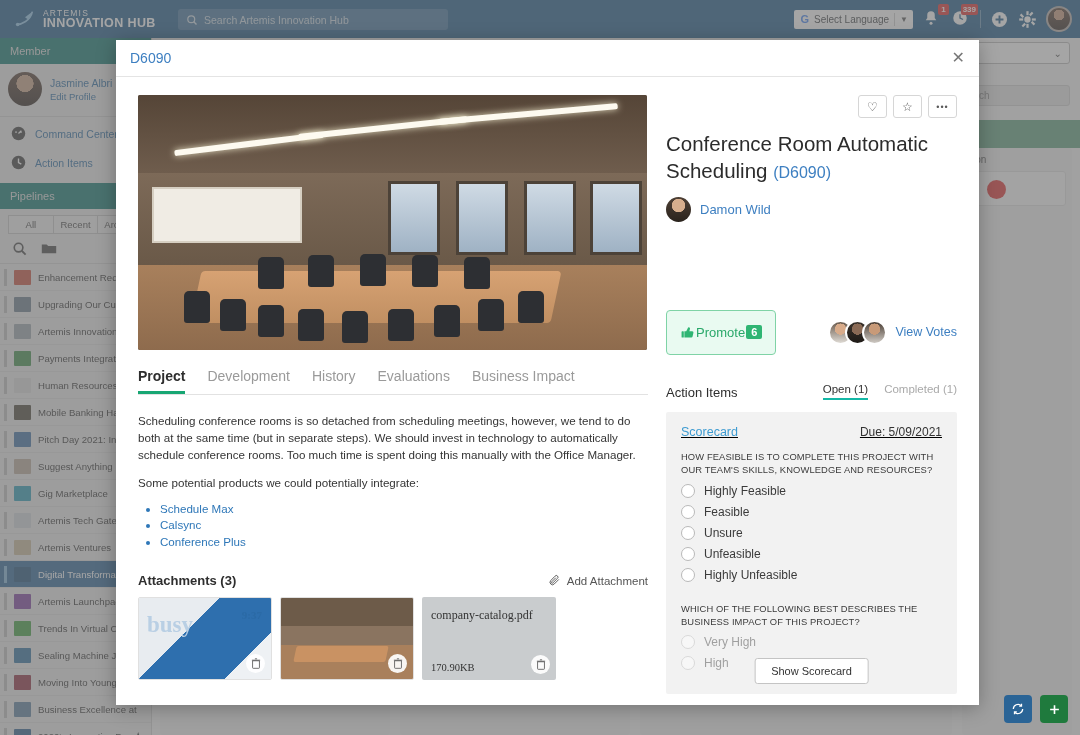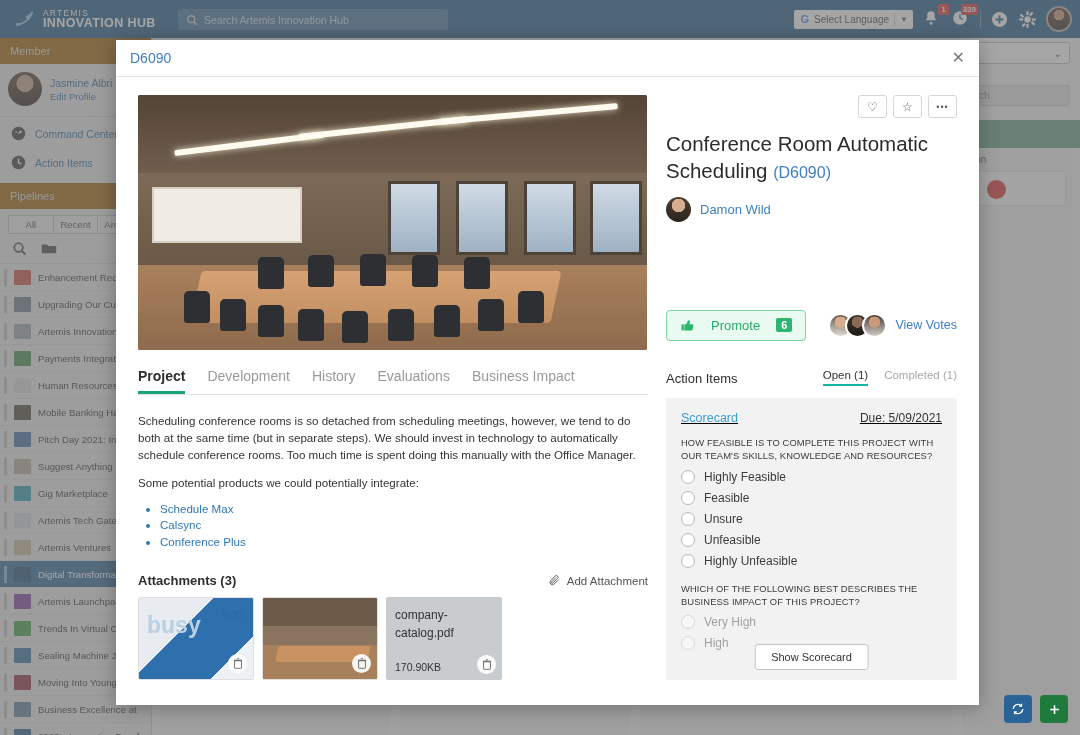--- a/index.html
+++ b/index.html
@@ -47,21 +47,21 @@
     border-radius: 2px; text-align: center; font-weight: bold;
   }
   .vdiv { width: 1px; height: 18px; background: rgba(255,255,255,.35); }
   .avatar-top {
     width: 26px; height: 26px; border-radius: 50%; border: 2px solid rgba(255,255,255,.6);
     background: radial-gradient(circle at 50% 32%, #c79a7d 0 28%, transparent 29%), linear-gradient(#5b4336, #2f2520);
   }
 
   
   .sidebar { position: absolute; left: 0; top: 38px; width: 152px; height: 697px; background: #e9e9e9; border-right: 1px solid #cfcfcf; }
-  .sb-head { background: #a16207; color: #ddd; font-size: 11px; padding: 7px 10px; }
+  .sb-head { background: #0f766e; color: #ddd; font-size: 11px; padding: 7px 10px; }
   .sb-profile { display: flex; align-items: center; gap: 8px; padding: 8px 8px; }
   .sb-avatar {
     width: 34px; height: 34px; border-radius: 50%; flex: 0 0 34px;
     background: radial-gradient(circle at 50% 34%, #c9a083 0 30%, transparent 31%), linear-gradient(#564034, #2b211c);
   }
   .sb-name { font-size: 10.5px; color: #2b6ca3; line-height: 1.35; }
   .sb-sub { font-size: 9.5px; color: #2b6ca3; }
   .sb-link { display: flex; align-items: center; gap: 8px; padding: 6px 10px; font-size: 10.5px; color: #2b6ca3; }
   .sb-ico { width: 17px; height: 17px; flex: 0 0 17px; }
   .sb-div { height: 1px; background: #d3d3d3; margin: 2px 0; }
@@ -135,21 +135,21 @@
 
   .desc { font-size: 11.6px; color: #343434; line-height: 1.48; margin-top: 17px; }
   .desc p + p { margin-top: 11px; }
   .desc ul { margin: 9px 0 0 22px; }
   .desc li { color: #2e77b8; font-size: 11.6px; line-height: 1.45; }
 
   .att-head { display: flex; align-items: center; margin-top: 22px; }
   .att-title { font-size: 13px; font-weight: bold; color: #2e2e2e; }
   .att-add { margin-left: auto; display: flex; align-items: center; gap: 6px; font-size: 11.5px; color: #555; }
   .att-row { display: flex; gap: 8px; margin-top: 9px; }
-  .att { position: relative; width: 116px; height: 83px; border: 1px solid #e0e0e0; border-radius: 2px; overflow: hidden; }
+  .att { position: relative; width: 134px; height: 83px; border: 1px solid #e0e0e0; border-radius: 2px; overflow: hidden; font-family: Liberation Serif, serif; }
   .att.doc { background: #c9ccce; border: none; padding: 8px 9px; }
   .att .fname { font-size: 12px; color: #333; }
   .att .fsize { position: absolute; bottom: 7px; left: 9px; font-size: 10.5px; color: #333; }
   .trash { position: absolute; right: 6px; bottom: 6px; width: 19px; height: 19px; border-radius: 50%; background: rgba(255,255,255,.92); display: flex; align-items: center; justify-content: center; }
   .att-img1 { position: absolute; inset: 0; background: linear-gradient(135deg,#e8ecf0 0 38%, #2e6fae 38% 78%, #eef1f4 78%); }
   .att-img1 .k { position: absolute; left: 8px; top: 14px; font-size: 23px; color: #b9cfe4; font-weight: bold; }
   .att-img1 .t { position: absolute; right: 9px; top: 11px; font-size: 11px; color: #2b6aa6; font-weight: bold; }
   .att-img2 { position: absolute; inset: 0; background: linear-gradient(#6d5b49 0 34%, #8a7460 34% 58%, #a9805c 58%); }
   .att-img2 .tb { position: absolute; left: 14px; top: 48px; width: 92px; height: 16px; background: #c99263; transform: skewX(-12deg); border-radius: 2px; }
 
@@ -157,22 +157,22 @@
   .icon-btns { display: flex; gap: 6px; justify-content: flex-end; }
   .ibtn { width: 29px; height: 23px; border: 1px solid #d6d6d6; border-radius: 3px; display: flex; align-items: center; justify-content: center; font-size: 12px; color: #5a5a5a; background: #fff; }
   .big-title { font-size: 20.5px; color: #2c2c2c; line-height: 1.34; margin-top: 12px; }
   .big-title .id { color: #3d7fc1; font-size: 16px; }
   .author { display: flex; align-items: center; gap: 9px; margin-top: 12px; }
   .author .av { width: 25px; height: 25px; border-radius: 50%; background: radial-gradient(circle at 50% 34%, #d7ae8d 0 32%, transparent 33%), linear-gradient(#4e4035,#2a231d); }
   .author .nm { font-size: 13px; color: #3d7fc1; }
 
   .promote-row { display: flex; align-items: center; margin-top: 88px; }
   .promote {
-    display: flex; align-items: center; gap: 16px; border: 1px solid #7fd3a6; background: #e9faf1;
-    border-radius: 4px; padding: 7px 13px;
+    display: flex; align-items: center; gap: 1px; border: 1px solid #7fd3a6; background: #e9faf1;
+    border-radius: 4px; padding: 14px 13px;
   }
   .promote .lbl { font-size: 13px; color: #2aa86a; }
   .promote .cnt { background: #2fb573; color: #fff; font-size: 11px; border-radius: 2px; padding: 1px 5px; font-weight: bold; }
   .votes { margin-left: auto; display: flex; align-items: center; gap: 8px; }
   .stack { display: flex; }
   .stack .v { width: 25px; height: 25px; border-radius: 50%; border: 2px solid #fff; margin-left: -8px; }
   .stack .v:first-child { margin-left: 0; }
   .v1 { background: radial-gradient(circle at 50% 34%, #d8ab8a 0 32%, transparent 33%), linear-gradient(#6a5a4c,#dedad4); }
   .v2 { background: radial-gradient(circle at 50% 34%, #8a6a55 0 32%, transparent 33%), linear-gradient(#3a322b,#1f1b17); }
   .v3 { background: radial-gradient(circle at 50% 34%, #c89a78 0 32%, transparent 33%), linear-gradient(#4a3d33,#cfcac4); }
@@ -660,21 +660,21 @@
           </div>
           <div class="opt">
             <span class="radio"></span>
             <span class="ol">Unfeasible</span>
           </div>
           <div class="opt">
             <span class="radio"></span>
             <span class="ol">Highly Unfeasible</span>
           </div>
 
-          <div class="q" style="margin-top:14px">WHICH OF THE FOLLOWING BEST DESCRIBES THE BUSINESS IMPACT OF THIS PROJECT?</div>
+          <div class="q" style="margin-top:20px">WHICH OF THE FOLLOWING BEST DESCRIBES THE BUSINESS IMPACT OF THIS PROJECT?</div>
           <div class="opt fade1">
             <span class="radio"></span>
             <span class="ol">Very High</span>
           </div>
           <div class="opt fade1">
             <span class="radio"></span>
             <span class="ol">High</span>
           </div>
 
           <button class="sc-btn">Show Scorecard</button>

